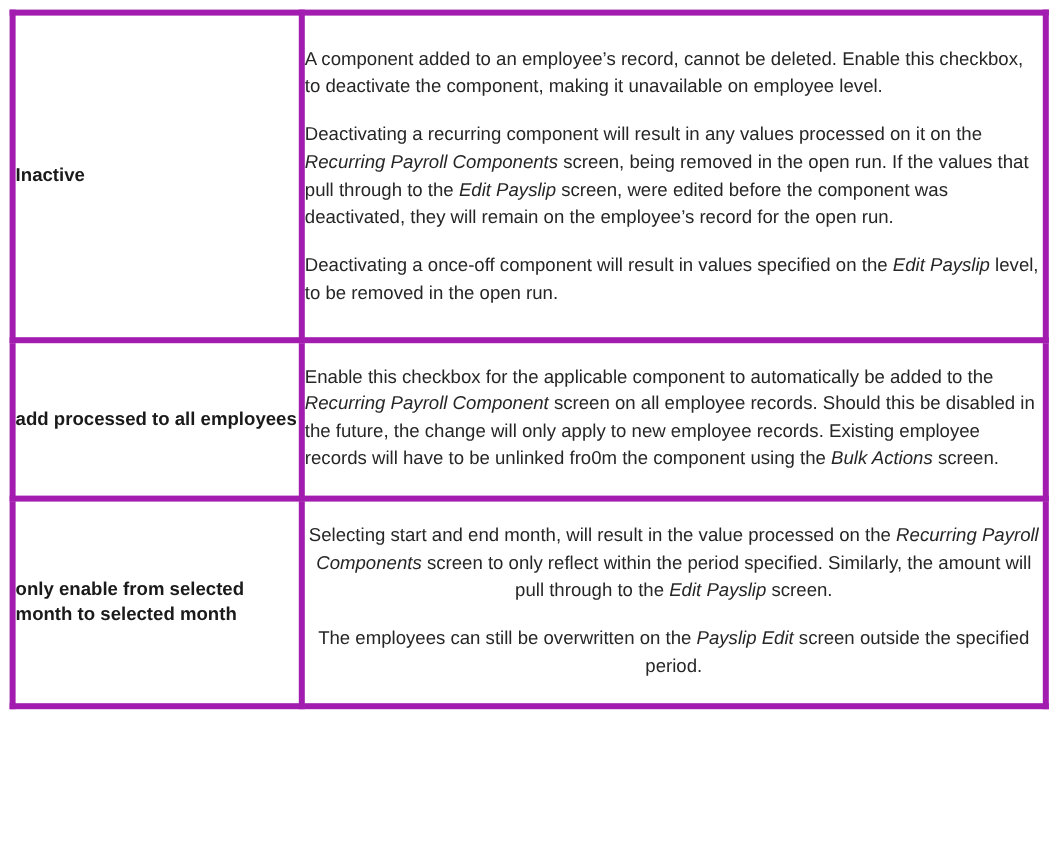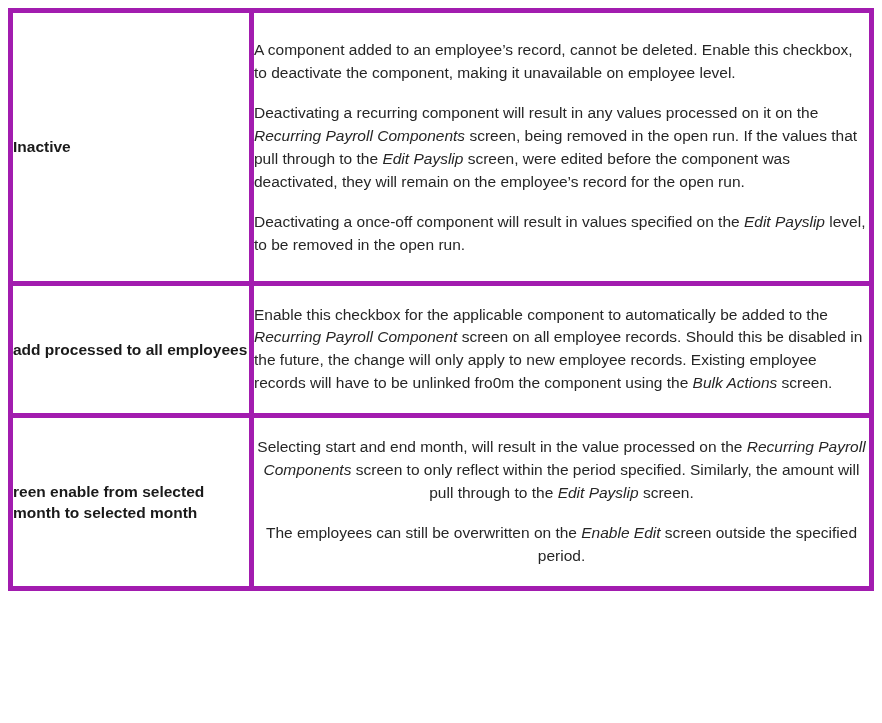--- a/index.html
+++ b/index.html
@@ -72,21 +72,21 @@
             <p><span>Deactivating a once-off component will result in values specified on the </span><em>Edit Payslip</em><span> level, to be removed in the open run.</span></p>
           </td>
       </tr>
       <tr class="row-2">
         <td class="term-cell">add processed to all employees</td>
         <td class="desc-cell">
             <p><span>Enable this checkbox for the applicable component to automatically be added to the </span><em>Recurring Payroll Component</em><span> screen on all employee records. Should this be disabled in the future, the change will only apply to new employee records. Existing employee records will have to be unlinked fro0m the component using the </span><em>Bulk Actions</em><span> screen.</span></p>
           </td>
       </tr>
       <tr class="row-3">
-        <td class="term-cell">reen enable from selected month to selected month</td>
+        <td class="term-cell">only enable from selected month to selected month</td>
         <td class="desc-cell">
             <p><span>Selecting start and end month, will result in the value processed on the </span><em>Recurring Payroll Components</em><span> screen to only reflect within the period specified. Similarly, the amount will pull through to the </span><em>Edit Payslip</em><span> screen.</span></p>
-            <p><span>The employees can still be overwritten on the </span><em>Enable Edit</em><span> sc</span><span>reen outside the specified period.</span></p>
+            <p><span>The employees can still be overwritten on the </span><em>Payslip Edit</em><span> sc</span><span>reen outside the specified period.</span></p>
           </td>
       </tr>
     </tbody>
   </table>
 </div>
 
 </body></html>

